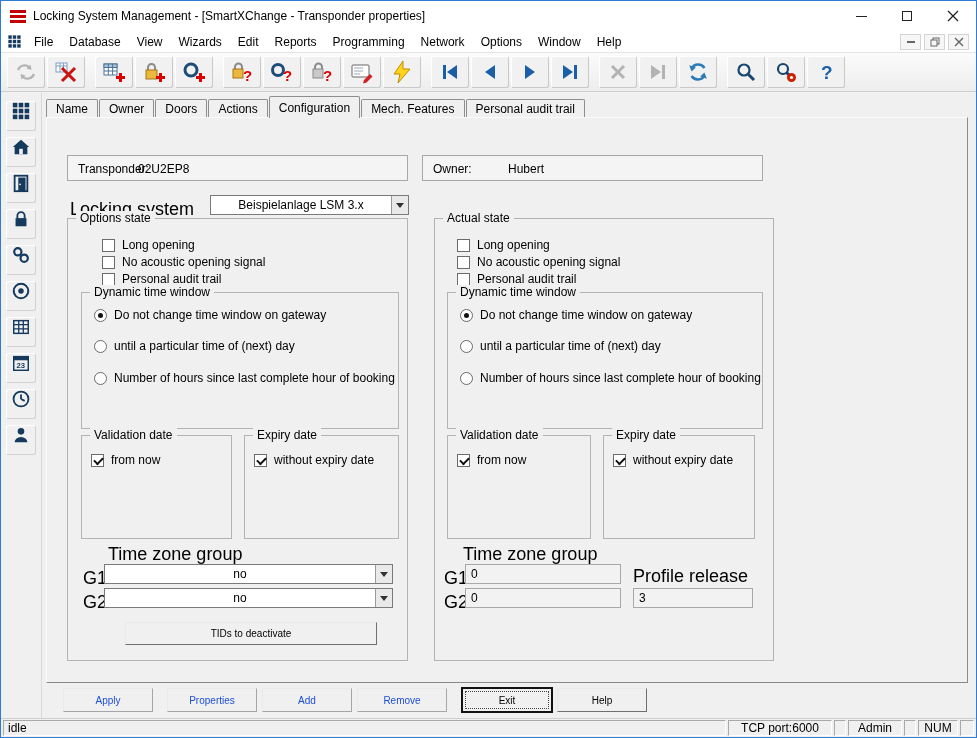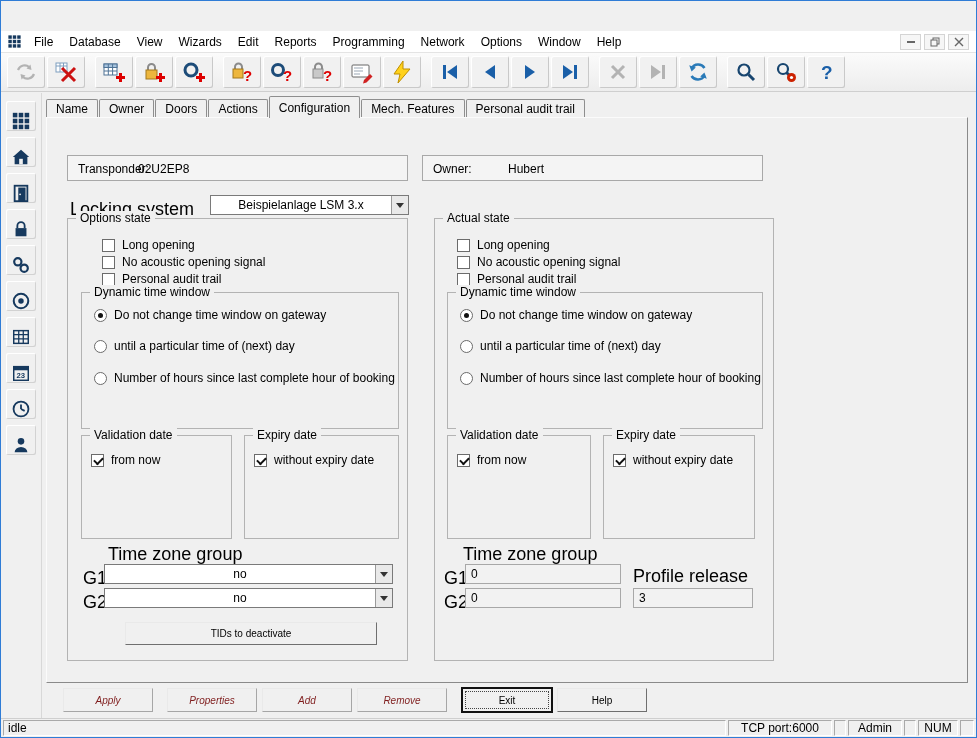--- a/index.html
+++ b/index.html
@@ -33,21 +33,21 @@
              background:linear-gradient(#fbfbfb,#ededed); border-bottom:1px solid #cfcfcf;
              display:flex; align-items:center; padding-left:4px; }
   .tbtn { width:38px; height:32px; display:flex; align-items:center; justify-content:center;
           border-radius:2px; box-shadow: inset 1px 1px 0 #ffffff, inset -1px -1px 0 #c9c9c9;
           background:#f1f1f1; margin-left:2px; }
   .tbtn.gstart { margin-left:10px; }
 
   
   .sidebar { position:absolute; top:92px; left:0; bottom:19px; width:41px; background:#f0f0f0;
              border-right:1px solid #d8d8d8; display:flex; flex-direction:column; align-items:center; padding-top:8px; }
-  .sbtn { width:30px; height:30px; margin-bottom:6px; display:flex; align-items:flex-end; justify-content:center;
+  .sbtn { width:30px; height:30px; margin-bottom:6px; display:flex; align-items:flex-start; justify-content:center;
           border-radius:2px; box-shadow: inset 1px 1px 0 #ffffff, inset -1px -1px 0 #d2d2d2; }
 
   
   .main { position:absolute; left:41px; top:92px; right:0; bottom:19px; background:#f0f0f0;text-align:center; }
   .tabs { position:absolute; left:4px; top:3px; height:21px; display:flex; align-items:flex-end; z-index:3; }
   .tab { height:18px; padding:2px 9px 0; font-size:12px; background:#f0f0f0;
          border:1px solid #8e8e8e; border-bottom:none; border-radius:2px 2px 0 0; margin-right:1px; }
   .tab.active { height:22px; padding-top:4px; margin-bottom:-1px; position:relative; z-index:4; }
   .page { position:absolute; left:4px; top:24px; width:922px; height:566px; background:#f0f0f0;
           border:1px solid; border-color:#fbfbfb #8a8a8a #8a8a8a #fbfbfb; z-index:1; }
@@ -70,35 +70,56 @@
   .combo .val { flex:1; padding:0 5px; overflow:hidden; white-space:nowrap; }
   .combo .arrow-btn { width:17px; height:100%; background:#e9e9e9; border-left:1px solid #9a9a9a;
                       display:flex; align-items:center; justify-content:center; }
   .combo .arrow-btn::after { content:""; width:0; height:0; border-left:4px solid transparent;
                              border-right:4px solid transparent; border-top:5px solid #333; }
   .edit-ro { position:absolute; height:20px; background:#f2f2f2; border:1px solid #a8a8a8;
              font-size:12px; display:flex; align-items:center; padding:0 5px; }
   .btn { position:absolute; width:90px; height:24px; background:#f0f0f0; font-size:10px;
          border:1px solid; border-color:#e9e9e9 #6f6f6f #6f6f6f #e9e9e9;
          display:flex; align-items:center; justify-content:center; }
-  .btn.disabled { color:#7f1d1d; border-color:#e9e9e9 #a6a6a6 #a6a6a6 #e9e9e9;font-style:italic; }
+  .btn.disabled { color:#1d4ed8; border-color:#e9e9e9 #a6a6a6 #a6a6a6 #e9e9e9; }
   .btn.focused { border:1px solid #111; box-shadow:0 0 0 1px #111; outline:1px dotted #444; outline-offset:-4px; }
 
   
   .statusbar { position:absolute; left:0; right:0; bottom:0; height:19px; background:#f0f0f0;
                border-top:1px solid #cfcfcf; display:flex; align-items:stretch; font-size:12px; padding:1px 2px; }
   .seg { border:1px solid; border-color:#a9a9a9 #ffffff #ffffff #a9a9a9; margin-right:2px;
          display:flex; align-items:center; justify-content:center; white-space:nowrap; overflow:hidden; }
   .seg.left { flex:1; justify-content:flex-start; padding-left:4px;text-align:right; }
 </style>
 </head>
 <body>
 
 <div class="window">
 
+  <div class="titlebar">
+    <span class="app-icon">
+        <span></span>
+        <span></span>
+        <span></span>
+      </span>
+    <span class="title-text">Locking System Management - [SmartXChange - Transponder properties]</span>
+    <div class="win-controls">
+      <div class="win-btn">
+          <span class="glyph-min"></span>
+        </div>
+      <div class="win-btn">
+          <span class="glyph-max"></span>
+        </div>
+      <div class="win-btn">
+        <svg width="12" height="12">
+            <path d="M1 1 L11 11 M11 1 L1 11" stroke="#222" stroke-width="1.3"></path>
+          </svg>
+      </div>
+    </div>
+  </div>
 
   <div class="menubar">
     <span class="mdi-doc-icon">
       <svg width="15" height="15" viewBox="0 0 22 22">
           <g fill="#16395e">
             <rect x="2" y="2" width="5" height="5"></rect>
             <rect x="8.5" y="2" width="5" height="5"></rect>
             <rect x="15" y="2" width="5" height="5"></rect>
             <rect x="2" y="8.5" width="5" height="5"></rect>
             <rect x="8.5" y="8.5" width="5" height="5"></rect>

